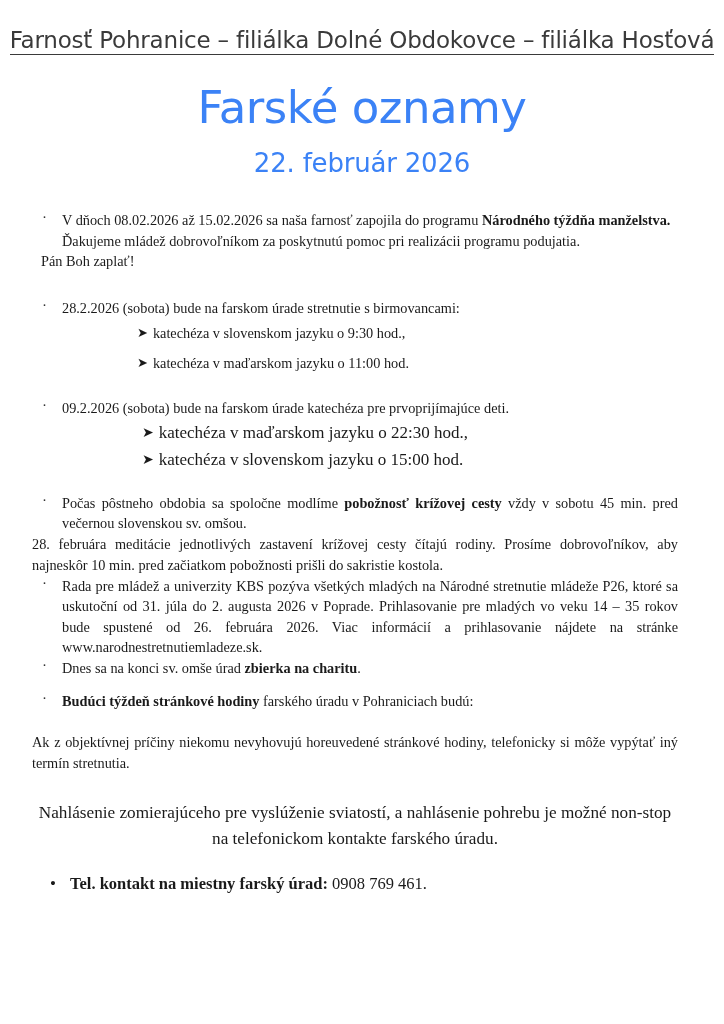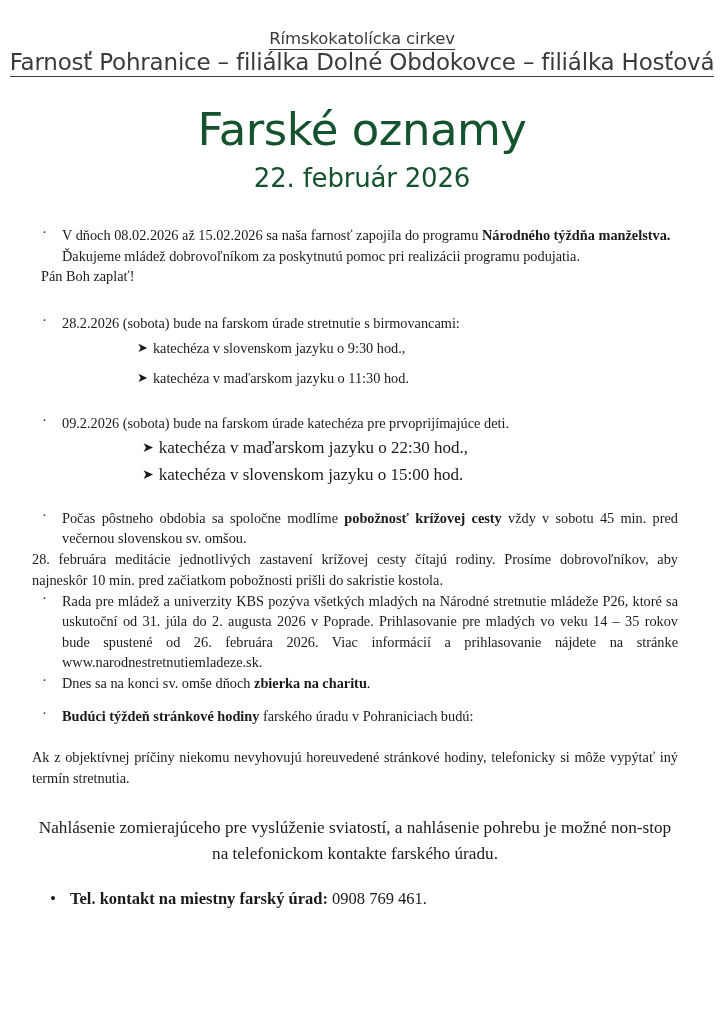--- a/index.html
+++ b/index.html
@@ -43,34 +43,34 @@
   }
   .header-line1 span, .header-line2 span {
     border-bottom: 1.3px solid #3a3a3a;
     padding-bottom: 1px;
   }
 
   
   .title-block {
     text-align: center;
     font-family: "DejaVu Sans", "Liberation Sans", sans-serif;
-    color: #14532d;
+    color: #3b82f6;
   }
   .doc-title {
     font-size: 45px;
     line-height: 52px;
     font-weight: 400;
     margin-top: 30px;
     letter-spacing: -0.5px;
   }
   .doc-date {
     font-size: 26px;
     line-height: 34px;
     font-weight: 400;
-    margin-top: 5px;
+    margin-top: 12px;
     letter-spacing: -0.2px;
   }
 
   
   .body-wrap {
     margin-top: 30px;
     padding-left: 32px;
     padding-right: 46px;
   }
 
@@ -157,21 +157,20 @@
   }
 
   b, strong { font-weight: bold; }
 </style>
 </head>
 <body>
 
 <div class="page">
 
   <div class="header">
-    <div class="header-line1"><span>Rímskokatolícka cirkev</span></div>
     <div class="header-line2"><span>Farnosť Pohranice – filiálka Dolné Obdokovce – filiálka Hosťová</span></div>
   </div>
 
   <div class="title-block">
     <div class="doc-title">Farské oznamy</div>
     <div class="doc-date">22. február 2026</div>
   </div>
 
   <div class="body-wrap">
 
@@ -183,21 +182,21 @@
     <div class="flush-line">Pán Boh zaplať!</div>
 
     <div class="gap-lg"></div>
 
     <div class="bullet-item tight">
       <span class="dot">·</span>
       <span>28.2.2026 (sobota) bude na farskom úrade stretnutie s birmovancami:</span>
     </div>
     <div class="sub-list">
       <div class="sub-item"><span class="arrow">➤</span><span>katechéza v slovenskom jazyku o 9:30 hod.,</span></div>
-      <div class="sub-item"><span class="arrow">➤</span><span>katechéza v maďarskom jazyku o 11:30 hod.</span></div>
+      <div class="sub-item"><span class="arrow">➤</span><span>katechéza v maďarskom jazyku o 11:00 hod.</span></div>
     </div>
 
     <div class="gap-md"></div>
 
     <div class="bullet-item tight">
       <span class="dot">·</span>
       <span>09.2.2026 (sobota) bude na farskom úrade katechéza pre prvoprijímajúce deti.</span>
     </div>
     <div class="sub-list large">
       <div class="sub-item"><span class="arrow">➤</span><span>katechéza v maďarskom jazyku o 22:30 hod.,</span></div>
@@ -213,21 +212,21 @@
 
     <div class="para">28. februára meditácie jednotlivých zastavení krížovej cesty čítajú rodiny. Prosíme dobrovoľníkov, aby najneskôr 10 min. pred začiatkom pobožnosti prišli do sakristie kostola.</div>
 
     <div class="bullet-item">
       <span class="dot">·</span>
       <span>Rada pre mládež a univerzity KBS pozýva všetkých mladých na Národné stretnutie mládeže P26, ktoré sa uskutoční od 31. júla do 2. augusta 2026 v Poprade. Prihlasovanie pre mladých vo veku 14 – 35 rokov bude spustené od 26. februára 2026. Viac informácií a prihlasovanie nájdete na stránke www.narodnestretnutiemladeze.sk.</span>
     </div>
 
     <div class="bullet-item tight">
       <span class="dot">·</span>
-      <span>Dnes sa na konci sv. omše dňoch </span><b>zbierka na charitu</b><span>.</span>
+      <span>Dnes sa na konci sv. omše úrad </span><b>zbierka na charitu</b><span>.</span>
     </div>
 
     <div class="gap-sm"></div>
 
     <div class="bullet-item tight">
       <span class="dot">·</span>
       <b>Budúci týždeň stránkové hodiny</b><span> farského úradu v Pohraniciach budú:</span>
     </div>
 
     <div class="gap-md"></div>

